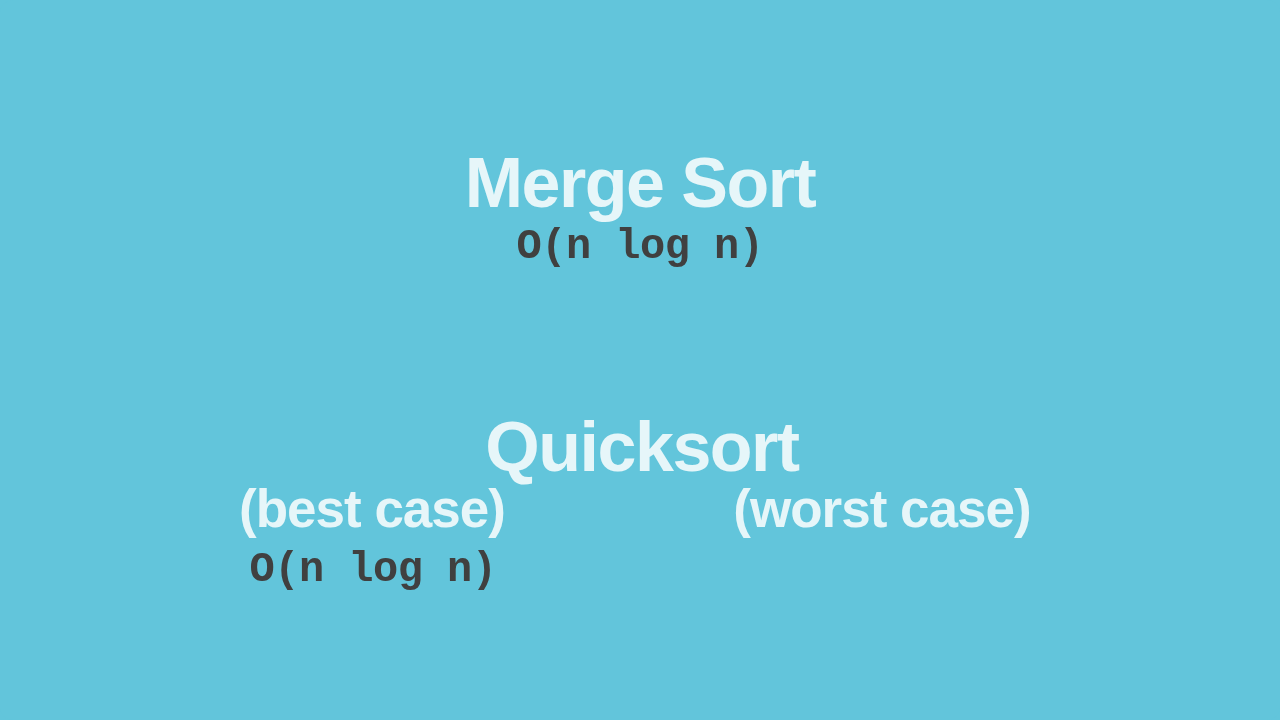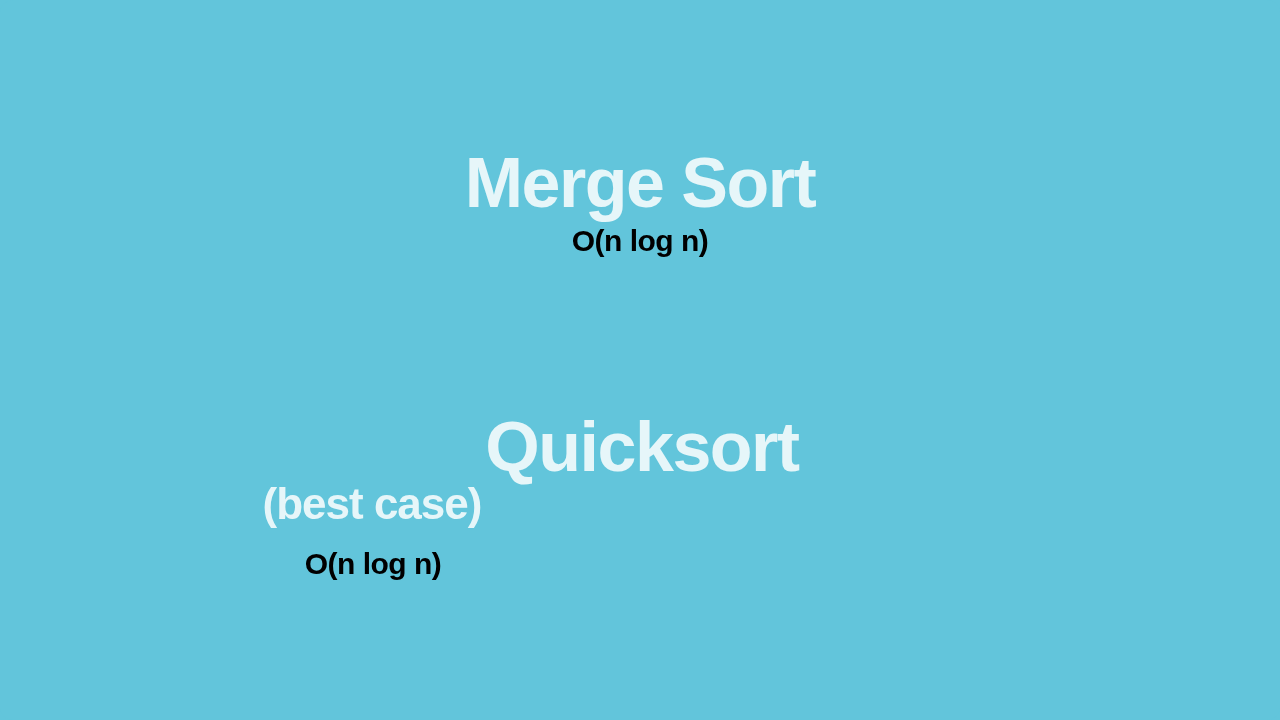--- a/index.html
+++ b/index.html
@@ -30,27 +30,28 @@
     letter-spacing: -0.5px;
   }
 
   .heading {
     font-size: 70px;
     color: #E6F6F9;
     letter-spacing: -1.5px;
   }
 
   .complexity {
-    font-size: 30px;
-    color: #000000;
+    font-size: 42px;
+    color: #404040;
     letter-spacing: -0.5px;
+    font-family: Liberation Mono, monospace;
   }
 
   .caselabel {
-    font-size: 44px;
+    font-size: 53px;
     color: #E6F6F9;
     letter-spacing: -1px;
   }
 
   
   #merge-heading      { left: 640px; top: 148px; }
   #merge-complexity   { left: 640px; top: 226px; }
 
   
   #quick-heading      { left: 642px; top: 389px; margin-top: 23px; }
@@ -64,16 +65,17 @@
 <div id="slide">
 
   <div class="txt heading" id="merge-heading">Merge Sort</div>
 
   <div class="txt complexity" id="merge-complexity">O(n log n)</div>
 
   <div class="txt heading" id="quick-heading">Quicksort</div>
 
   <div class="txt caselabel" id="quick-best-label">(best case)</div>
 
+  <div class="txt caselabel" id="quick-worst-label">(worst case)</div>
 
   <div class="txt complexity" id="quick-best-complexity">O(n log n)</div>
 
 </div>
 
 </body></html>

